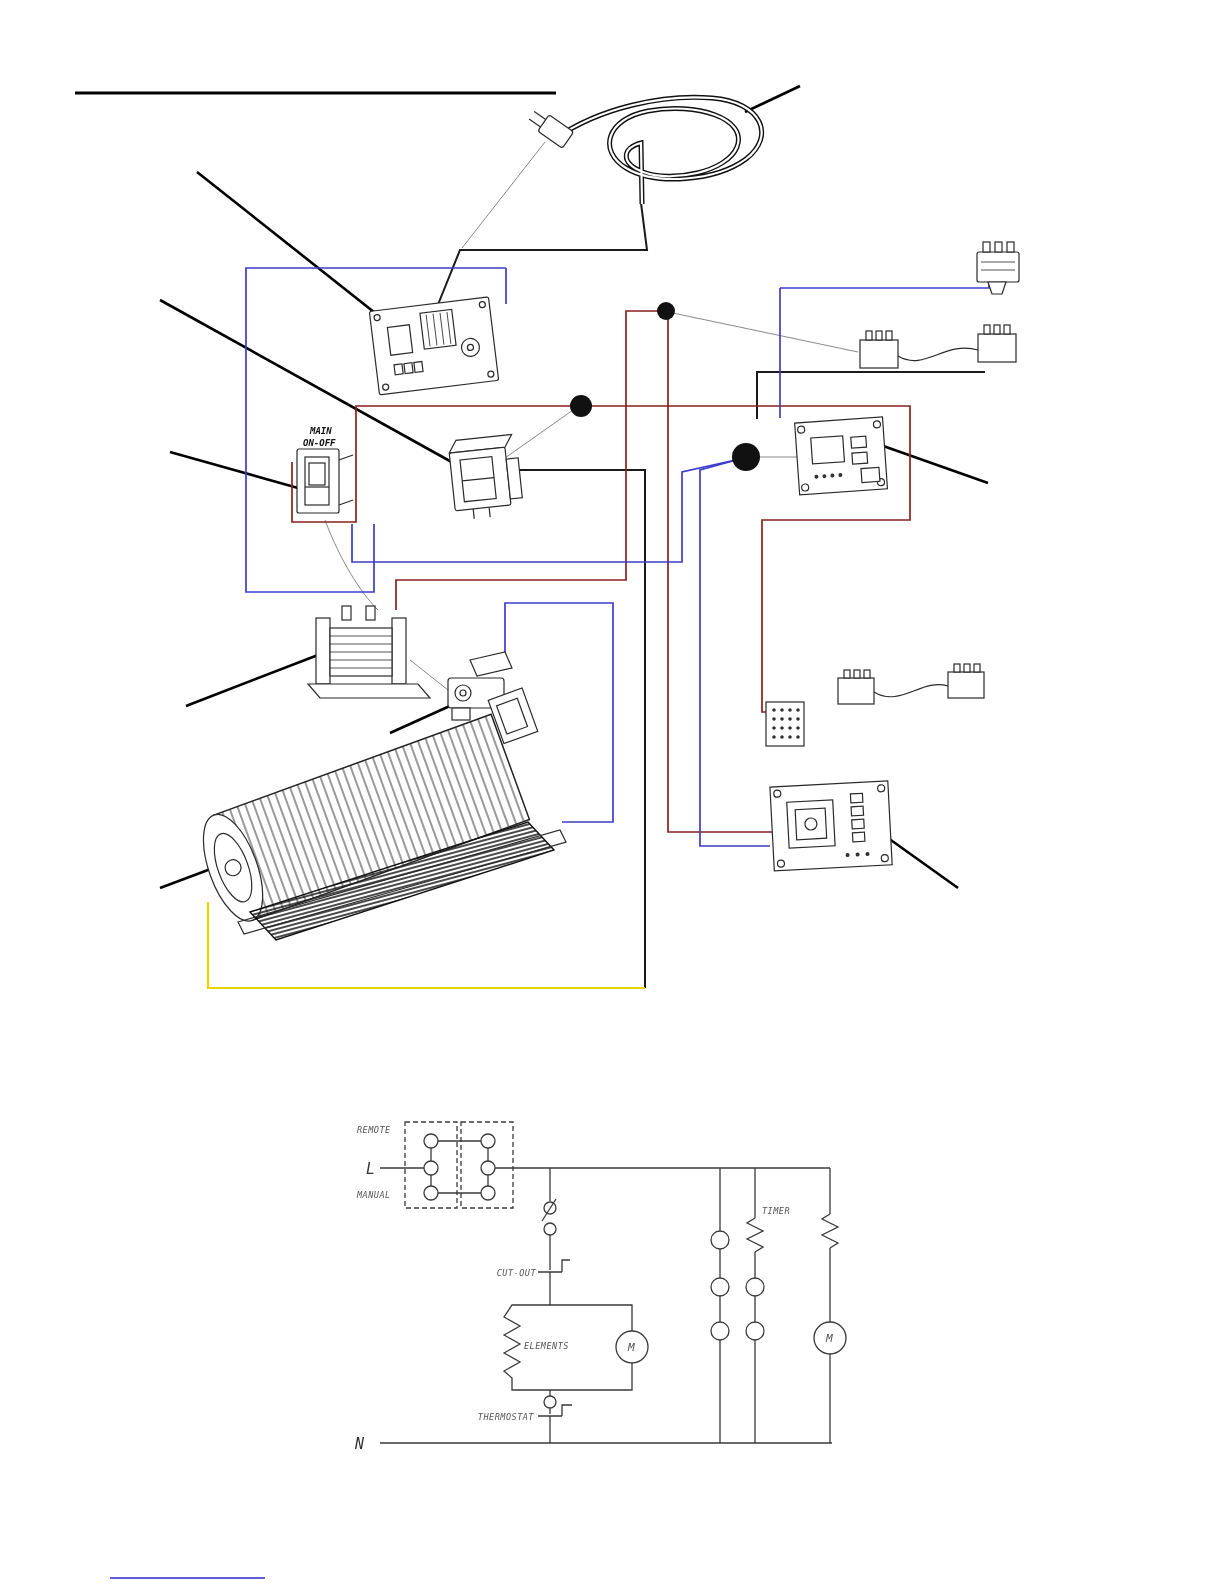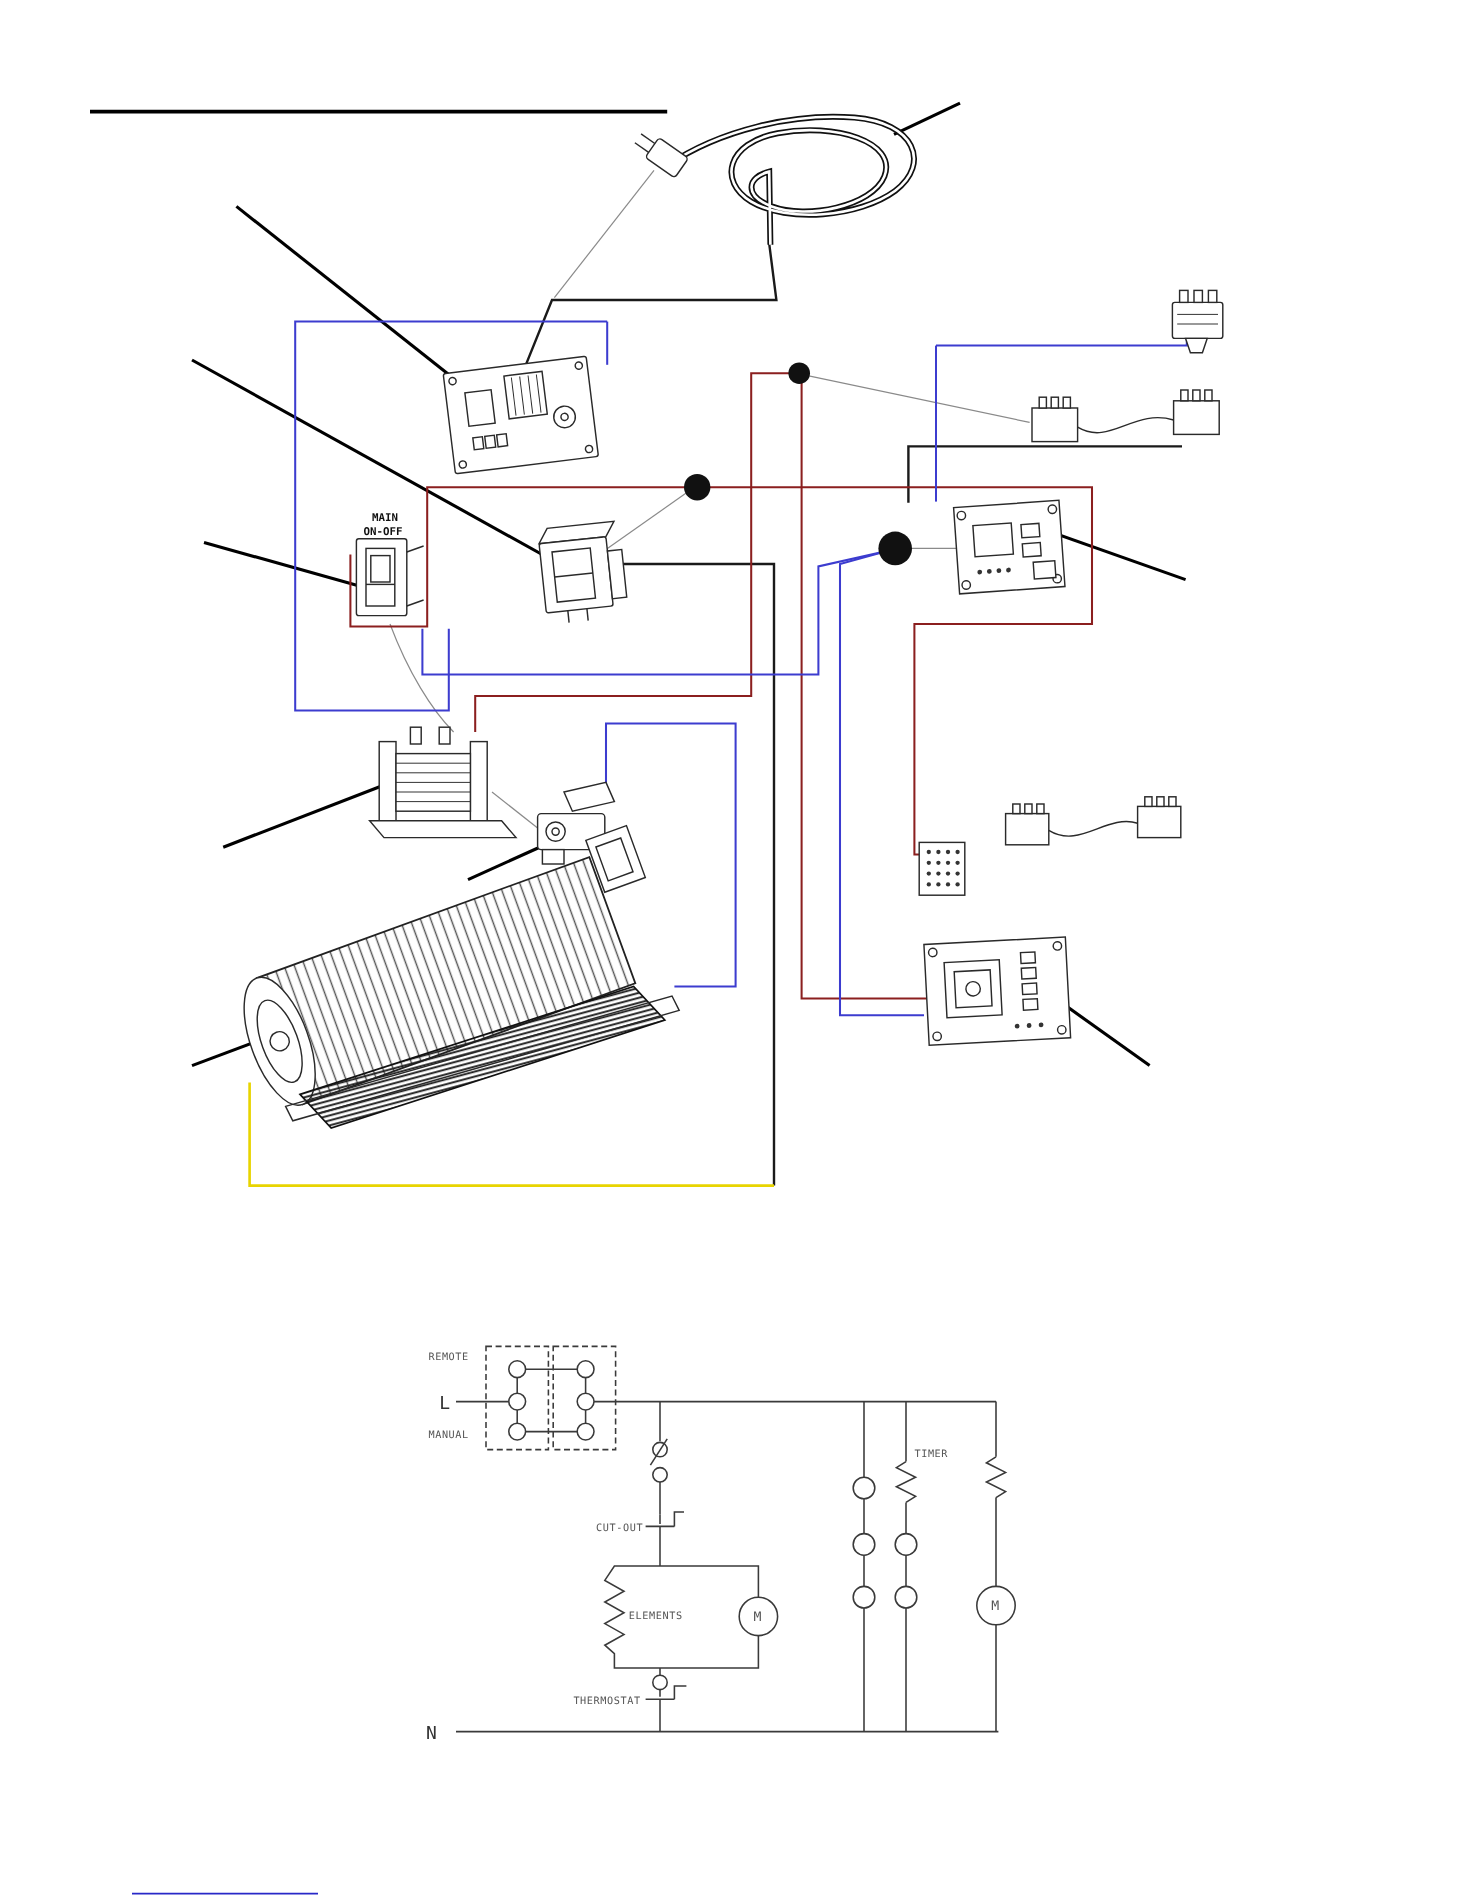--- a/index.html
+++ b/index.html
@@ -1,16 +1,16 @@
 <!DOCTYPE html>
 <html style="--page-bg: #ffffff; --wire-black: #1a1a1a; --wire-red: #8b1f1f; --wire-blue: #3c3ccf; --wire-yellow: #e8d400; --line-art: #2a2a2a; --schematic-line: #3a3a3a; --link-blue: #2929c8;"><head>
 <meta charset="utf-8">
 <style>
   html,body{margin:0;padding:0;background:#ffffff;}
-  .page{position:relative;width:1225px;height:1585px;background:var(--page-bg,#fff);overflow:hidden;font-family:"DejaVu Sans Mono",monospace;}
+  .page{position:relative;width:1225px;height:1585px;background:var(--page-bg,#fff);overflow:hidden;font-family:"DejaVu Sans Mono",monospace;font-style:italic;}
   svg{position:absolute;left:0;top:0;}
   .wb{stroke:var(--wire-black,#1a1a1a);stroke-width:2;fill:none;}
   .wthin{stroke:#8a8a8a;stroke-width:1;fill:none;}
   .wr{stroke:var(--wire-red,#8b1f1f);stroke-width:1.7;fill:none;}
   .wu{stroke:var(--wire-blue,#3c3ccf);stroke-width:1.7;fill:none;}
   .wy{stroke:var(--wire-yellow,#e8d400);stroke-width:2.2;fill:none;}
   .la{stroke:var(--line-art,#2a2a2a);stroke-width:1.2;fill:none;}
   .laf{stroke:var(--line-art,#2a2a2a);stroke-width:1.2;fill:#ffffff;}
   .lat{stroke:var(--line-art,#2a2a2a);stroke-width:.8;fill:none;}
   .sc{stroke:var(--schematic-line,#3a3a3a);stroke-width:1.3;fill:none;}

